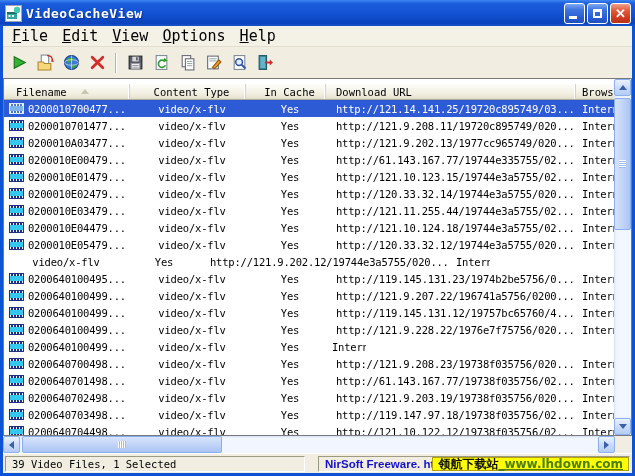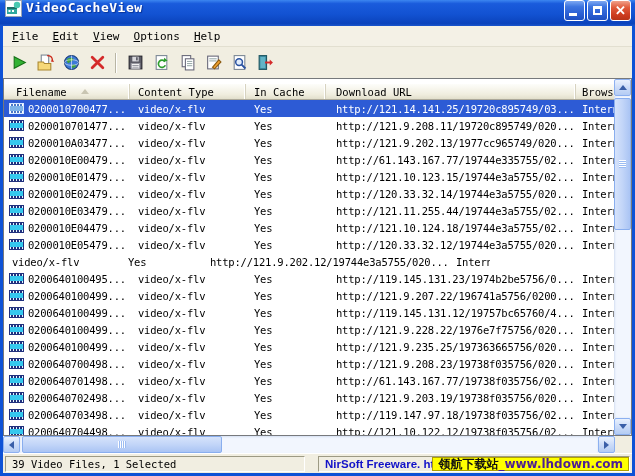--- a/index.html
+++ b/index.html
@@ -2,39 +2,39 @@
 <html><head>
 <meta charset="utf-8">
 <style>
   * { box-sizing: border-box; margin: 0; padding: 0; }
   html,body { width:635px; height:476px; overflow:hidden; }
   body { font-family:"DejaVu Sans Mono", monospace; }
 
   .window { position:relative; width:635px; height:476px; background:#0E52D6; overflow:hidden; }
 
   
-  .titlebar { height:26px; display:flex; padding:0 4px 0 5px;
+  .titlebar { height:26px; display:flex; align-items:center; padding:0 4px 0 5px;
     background:linear-gradient(180deg,#3C86F0 0%,#1A5BDC 14%,#1252D2 55%,#0B43BC 90%,#1A55CC 100%); }
   .appicon { width:17px; height:17px; margin-right:4px; flex:0 0 auto; }
   .title { color:#fff; font-weight:bold; font-size:13px; letter-spacing:0.5px;
     text-shadow:1px 1px 1px #08339A; font-family:"DejaVu Sans Mono", monospace; }
   .winbtns { margin-left:auto; display:flex; gap:2px; }
   .wbtn { width:21px; height:21px; border:1px solid #fff; border-radius:3px;
     display:flex; align-items:center; justify-content:center; position:relative;
     background:linear-gradient(180deg,#7DA8F2 0%,#3D75E0 30%,#2A5ED2 70%,#1E4FC0 100%); }
   .wbtn.close { background:linear-gradient(180deg,#F0A08A 0%,#E05A3A 35%,#CC3A1E 75%,#B83418 100%); }
   .glyph-min { position:absolute; left:4px; bottom:4px; width:8px; height:3px; background:#fff; }
   .glyph-max { width:9px; height:9px; border:2px solid #fff; border-top-width:3px; }
   .glyph-close { color:#fff; font-weight:bold; font-size:13px; line-height:1; font-family:"Liberation Sans",sans-serif; }
 
   
   .wbody { margin:0 3px 3px; height:447px; background:#F1EEE1; display:flex; flex-direction:column; }
 
   .menubar { height:21px; display:flex; align-items:center; padding-left:2px; background:#F4F1E6;
-    border-bottom:1px solid #E2DFD0; font-size:11px; }
+    border-bottom:1px solid #E2DFD0; font-size:15px; }
   .menu-item { padding:2px 7px; cursor:default; }
   .menu-item .u { text-decoration:underline; }
 
   .toolbar { height:31px; display:flex; align-items:center; padding-left:4px; gap:2px; background:#F1EEE1; }
   .tbtn { width:24px; height:24px; display:flex; align-items:center; justify-content:center; }
   .tbtn svg { width:17px; height:17px; }
   .tsep { width:2px; height:20px; margin:0 4px; border-left:1px solid #B8B5A4; border-right:1px solid #fff; }
 
   
   .content { position:relative; height:358px; border:1px solid #77797C; background:#fff; overflow:hidden; }
@@ -47,22 +47,22 @@
     border-right:1px solid #D6D2C0; box-shadow:inset -1px 0 0 #fff; white-space:nowrap; overflow:hidden; }
   .sort-arrow { width:0; height:0; margin-left:14px; border-left:4px solid transparent;
     border-right:4px solid transparent; border-bottom:5px solid #C9C5B2; }
 
   .rows { width:612px; }
   .row { display:flex; height:17px; align-items:center; font-size:10.5px; letter-spacing:-0.2px; color:#000; }
   .cell { height:100%; display:flex; align-items:center; white-space:nowrap; overflow:hidden; }
 
   .c-name   { width:126px; padding-left:12px; }
   .row .c-name { padding-left:5px; }
-  .c-type   { width:116px; padding-left:8px; }
-  .c-cache  { width:80px;  padding-left:8px; }
+  .c-type   { width:116px; padding-left:8px;justify-content:center; }
+  .c-cache  { width:80px;  padding-left:8px;justify-content:center; }
   .c-url    { width:250px; padding-left:10px; }
   .c-browser{ width:40px;  padding-left:6px; border-right:none; }
 
   .film-icon { flex:0 0 15px; width:15px; height:11px; margin-right:4px; position:relative;
     background:#35C8EE; border:1px solid #20307E; }
   .film-icon::before, .film-icon::after { content:""; position:absolute; left:0; right:0; height:2px;
     background:repeating-linear-gradient(90deg,#E8F8FF 0 1px,#20307E 1px 3px); }
   .film-icon::before { top:0; } .film-icon::after { bottom:0; }
 
   .row.selected { color:#fff; }
@@ -100,21 +100,21 @@
   
   .statusbar { height:20px; display:flex; gap:13px; padding:2px 2px 1px; background:#F1EEE1; border-top:1px solid #fff; }
   .panel { border:1px solid; border-color:#9D9A84 #FFFFFF #FFFFFF #9D9A84; display:flex; align-items:center;
     font-size:10.5px; padding:0 6px; white-space:nowrap; overflow:hidden; }
   .panel.left { flex:0 0 300px; color:#000; }
   .panel.right { flex:1; position:relative; color:#1212C8; font-weight:bold;
     font-family:"Liberation Sans",sans-serif; font-size:11.5px; }
   .watermark { position:absolute; right:0; top:0; bottom:0; display:flex; align-items:center;
     padding:0 5px; border:1px solid #B0A000; color:#101010; font-weight:bold; font-size:12px;
     font-family:"DejaVu Sans", sans-serif; }
-  .watermark .wurl { color:#4c1d95; }
+  .watermark .wurl { color:#4d7c0f;text-decoration:underline; }
 </style>
 </head>
 <body>
 
 <div class="window">
 
   <div class="titlebar">
     <span class="appicon">
       <svg viewBox="0 0 17 17">
           <rect x="0.5" y="0.5" width="16" height="16" fill="#fff" stroke="#9AA6B8"></rect>
@@ -502,23 +502,20 @@
               <div class="cell c-name">
                 <span class="film-icon"></span>
                 <span>0200640100499...</span>
               </div>
               <div class="cell c-type">
                 <span>video/x-flv</span>
               </div>
               <div class="cell c-cache">
                 <span>Yes</span>
               </div>
-              <div class="cell c-url">
-                <span>http://121.9.235.25/197363665756/020...</span>
-              </div>
               <div class="cell c-browser">
                 <span>Intern</span>
               </div>
             </div>
             <div class="row">
               <div class="cell c-name">
                 <span class="film-icon"></span>
                 <span>0200640700498...</span>
               </div>
               <div class="cell c-type">

